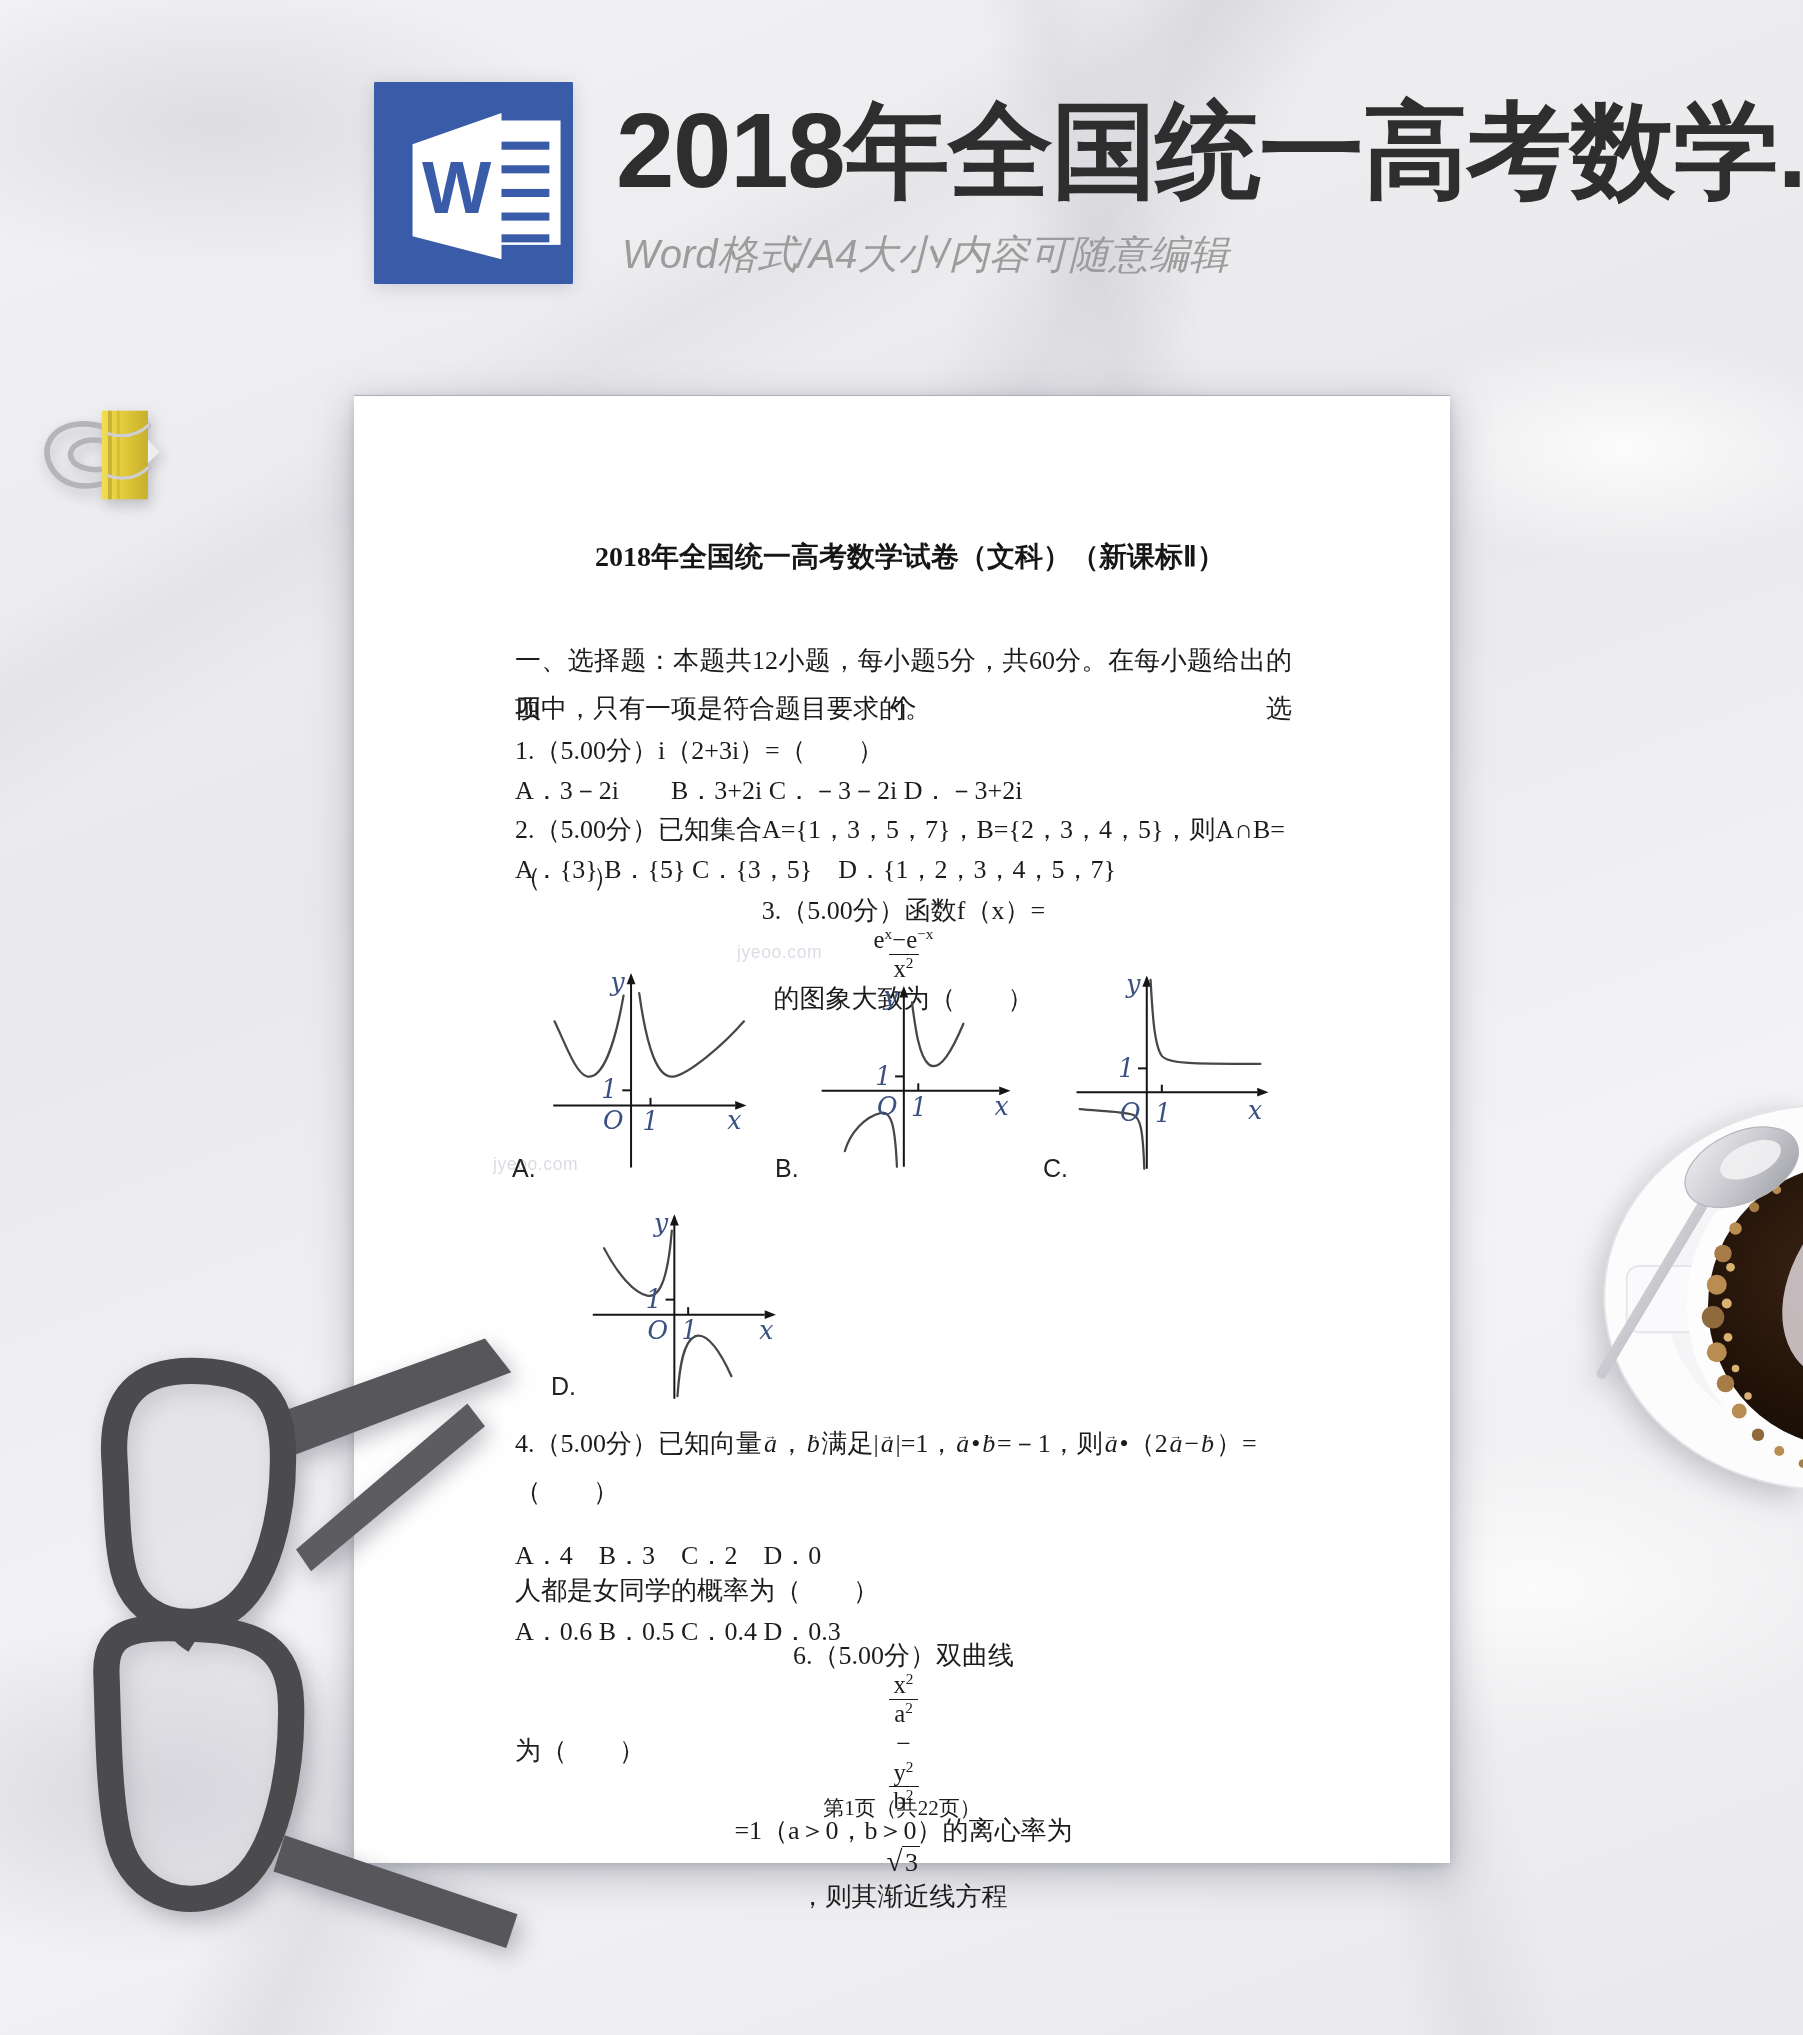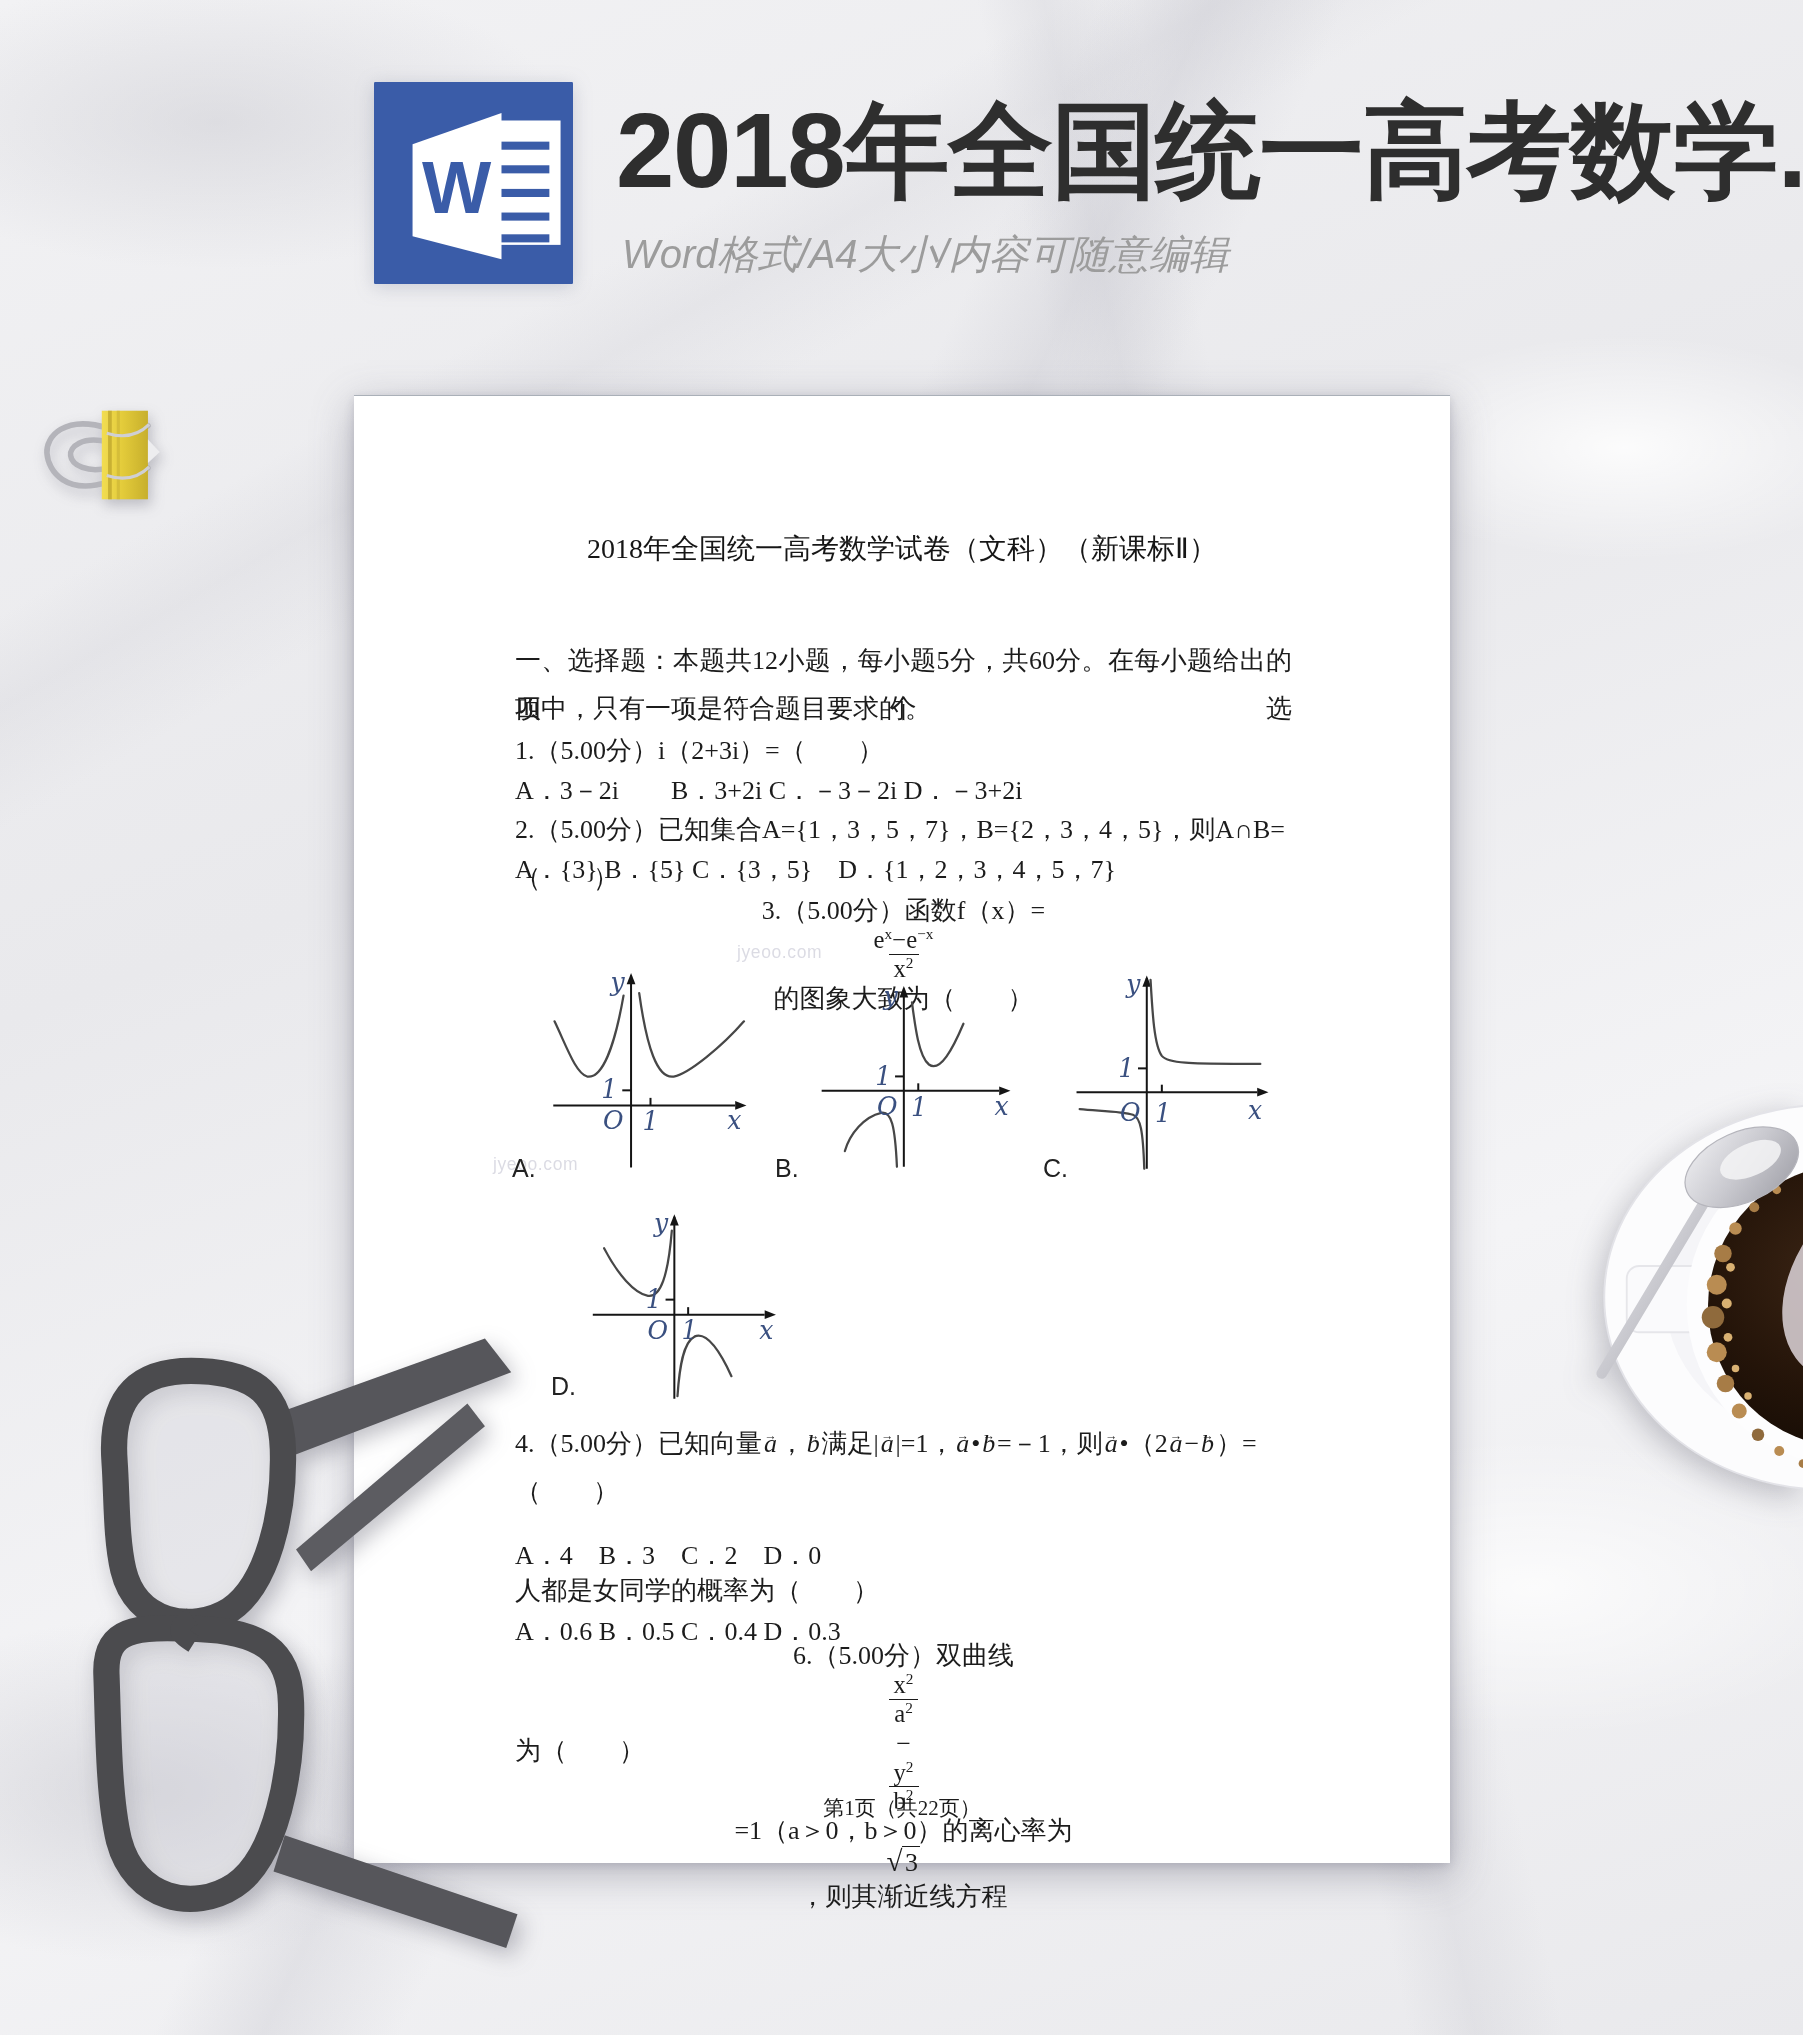--- a/index.html
+++ b/index.html
@@ -36,22 +36,22 @@
     font-family:"Liberation Sans",sans-serif;font-weight:500;font-size:40px;color:#9c9c9c;white-space:nowrap;font-style:italic;
   }
 
   
   .doc-page{
     position:absolute;left:354px;top:395px;width:1096px;height:1467px;
     background:#ffffff;border-top:1.9px solid #aab0b8;
     box-shadow:0 11.3px 38px rgba(100,100,118,.42), 0 2.5px 8.8px rgba(100,100,118,.25);
   }
   .doc-title{
-    position:absolute;top:134px;left:0;width:100%;margin:0;text-align:center;
-    font-size:28px;font-weight:normal;color:#161616;
+    position:absolute;top:134px;left:0;width:100%;margin:8px;text-align:center;
+    font-size:28px;font-weight:bold;color:#161616;
   }
   .line{
     position:absolute;left:161px;width:777px;
     font-size:26px;line-height:48px;white-space:pre-wrap;
   }
   .just{text-align:justify;text-align-last:justify;}
   .math{display:flex;align-items:center;white-space:pre;line-height:1.2;flex-direction:column;}
   .bold{font-weight:normal;}
   .sup{display:inline-block;font-size:0.62em;transform:translateY(-0.62em);}
   .vec{position:relative;display:inline-block;font-style:italic;margin:0 1.9px;}

